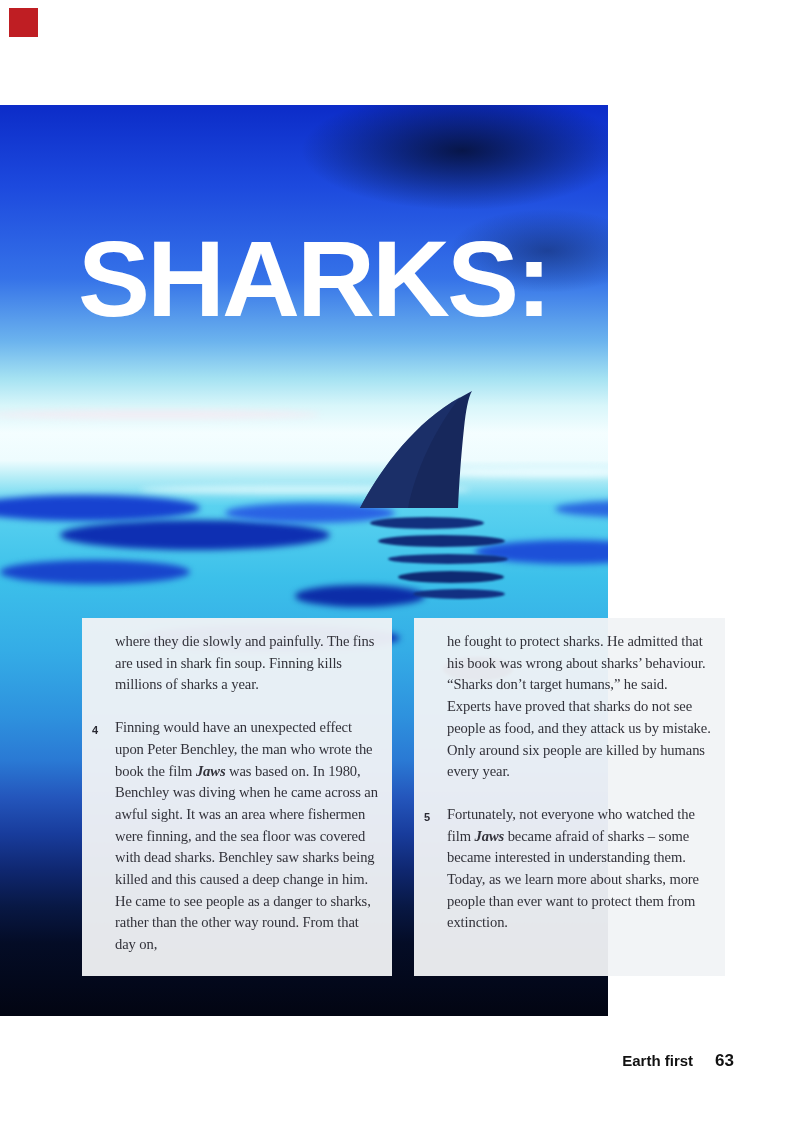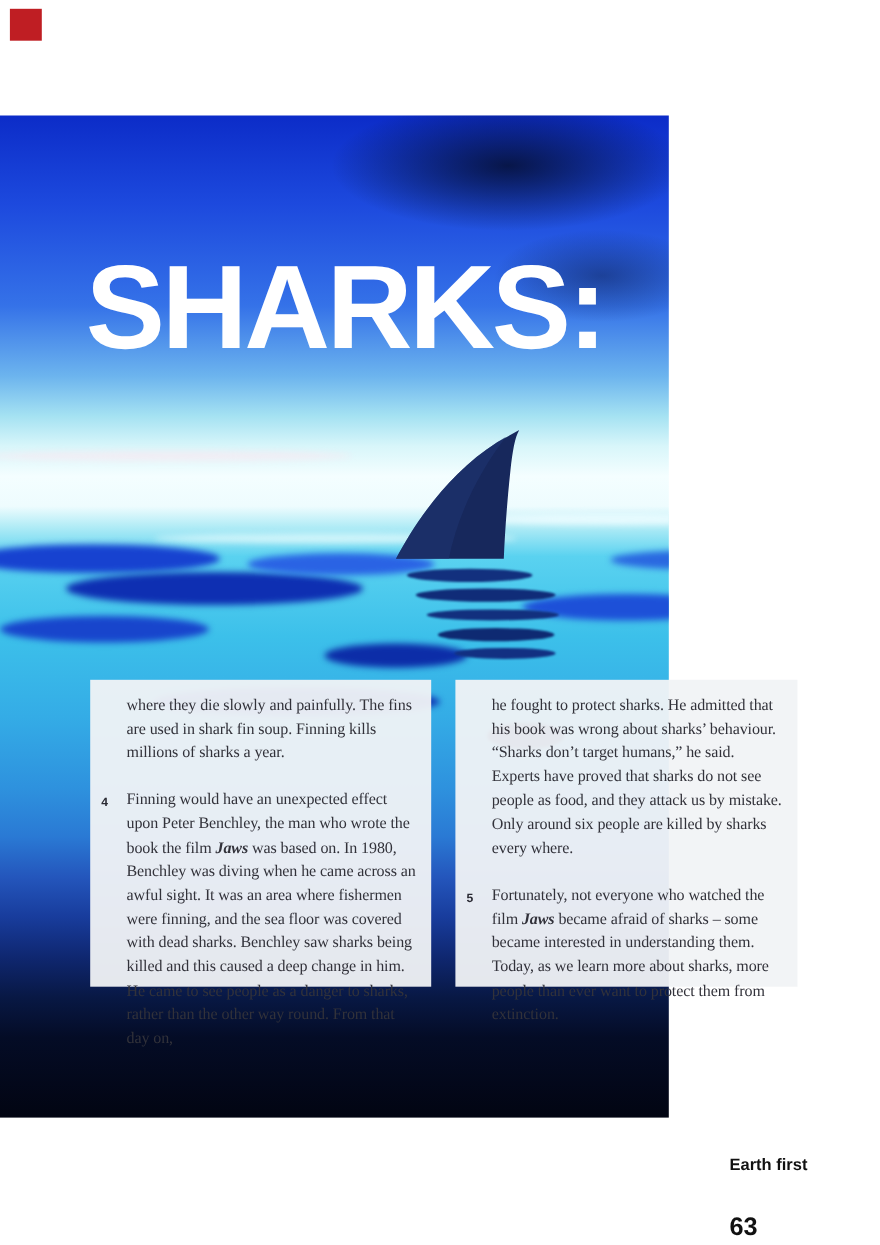--- a/index.html
+++ b/index.html
@@ -104,21 +104,21 @@
     font-size: 37px;
     letter-spacing: 0px;
     line-height: 1.0;
     white-space: nowrap;
   }
 
   
   .panel {
     position: absolute;
     top: 618px;
-    height: 279px;
+    height: 358px;
     background: rgba(241,243,246,0.95);
     padding: 13px 13px 0 33px;
   }
   .panel-left  { left: 82px;  width: 310px; }
   .panel-right { left: 414px; width: 311px; }
 
   .para {
     position: relative;
     font-size: 14.6px;
     line-height: 21.7px;
@@ -137,27 +137,26 @@
   }
   .italic { font-style: italic; font-weight: bold; }
 
   
   .footer {
     position: absolute;
     top: 1051px;
     right: 66px;
     display: flex;
     align-items: baseline;
-    gap: 34px;
+    gap: 22px;
     font-family: "Liberation Sans", sans-serif;
     color: #111111;
-    flex-direction: column;
   }
   .footer .book-label { font-weight: 700; font-size: 15px; }
-  .footer .page-number { font-weight: 700; font-size: 23px; text-align: right; }
+  .footer .page-number { font-weight: 700; font-size: 17px; text-align: right; }
 </style>
 </head>
 <body>
 
 <div class="corner-marker"></div>
 
 <div class="hero">
   <div class="streak s1"></div>
   <div class="streak s2"></div>
   <div class="streak s3"></div>
@@ -189,21 +188,21 @@
     <span>where they die slowly and painfully. The fins are used in shark fin soup. Finning kills millions of sharks a year.</span>
   </p>
   <p class="para">
     <span class="para-num">4</span>
     <span>Finning would have an unexpected effect upon Peter Benchley, the man who wrote the book the film </span><span class="italic">Jaws</span><span> was based on. In 1980, Benchley was diving when he came across an awful sight. It was an area where fishermen were finning, and the sea floor was covered with dead sharks. Benchley saw sharks being killed and this caused a deep change in him. He came to see people as a danger to sharks, rather than the other way round. From that day on,</span>
   </p>
 </div>
 
 <div class="panel panel-right">
   <p class="para">
-    <span>he fought to protect sharks. He admitted that his book was wrong about sharks’ behaviour. “Sharks don’t target humans,” he said. Experts have proved that sharks do not see people as food, and they attack us by mistake. Only around six people are killed by sharks every where.</span>
+    <span>he fought to protect sharks. He admitted that his book was wrong about sharks’ behaviour. “Sharks don’t target humans,” he said. Experts have proved that sharks do not see people as food, and they attack us by mistake. Only around six people are killed by humans every year.</span>
   </p>
   <p class="para">
     <span class="para-num">5</span>
     <span>Fortunately, not everyone who watched the film </span><span class="italic">Jaws</span><span> became afraid of sharks – some became interested in understanding them. Today, as we learn more about sharks, more people than ever want to protect them from extinction.</span>
   </p>
 </div>
 
 <div class="footer">
   <span class="book-label">Earth first</span>
   <span class="page-number">63</span>

